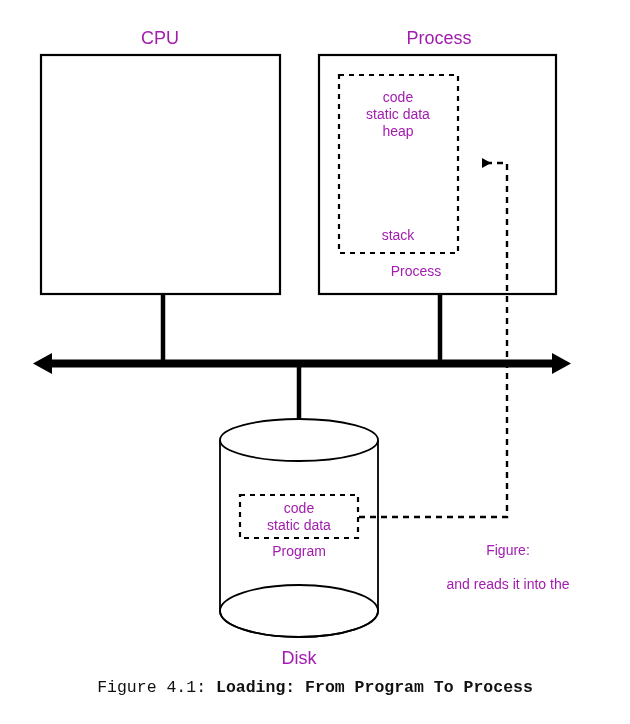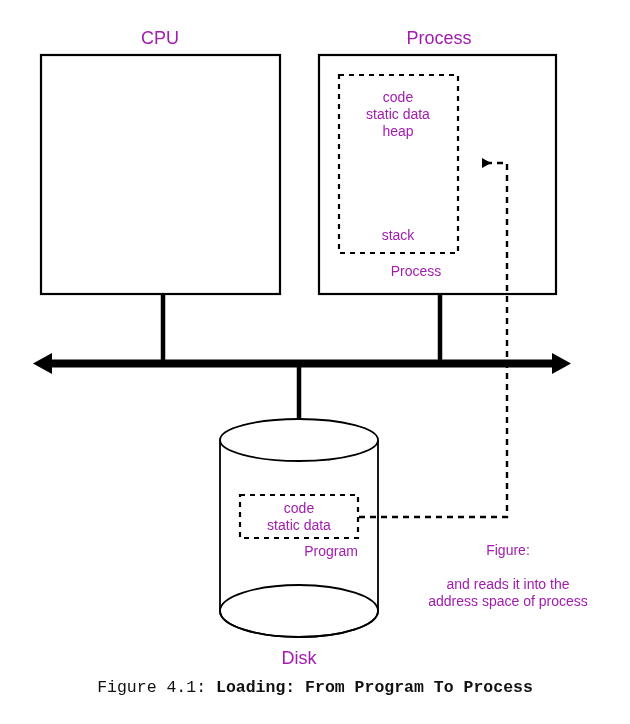--- a/index.html
+++ b/index.html
@@ -112,23 +112,22 @@
   <div class="lbl lbl-body centered" style="left:398px; top:89px;">code</div>
   <div class="lbl lbl-body centered" style="left:398px; top:106px;">static data</div>
   <div class="lbl lbl-body centered" style="left:398px; top:123px;">heap</div>
   <div class="lbl lbl-body centered" style="left:398px; top:227px;">stack</div>
 
   <div class="lbl lbl-body centered" style="left:398px; top:263px;padding-left:36px;">Process</div>
 
   <div class="lbl lbl-body centered" style="left:299px; top:500px;">code</div>
   <div class="lbl lbl-body centered" style="left:299px; top:517px;">static data</div>
 
-  <div class="lbl lbl-body centered" style="left:299px; top:543px;margin-left:32px;">Program</div>
+  <div class="lbl lbl-body centered" style="left:299px; top:543px;">Program</div>
 
   <div class="lbl lbl-title centered" style="left:299px; top:648px;">Disk</div>
 
   <div class="lbl lbl-note centered" style="left:508px; top:542px;">Figure:</div>
   <div class="lbl lbl-note centered" style="left:508px; top:576px;">and reads it into the</div>
-  <div class="lbl lbl-note centered" style="left:508px; top:593px;">address space of process</div>
 
   <div class="caption"><span>Figure 4.1: </span><span class="cap-bold">Loading: From Program To Process</span></div>
 
 </div>
 
 </body></html>

